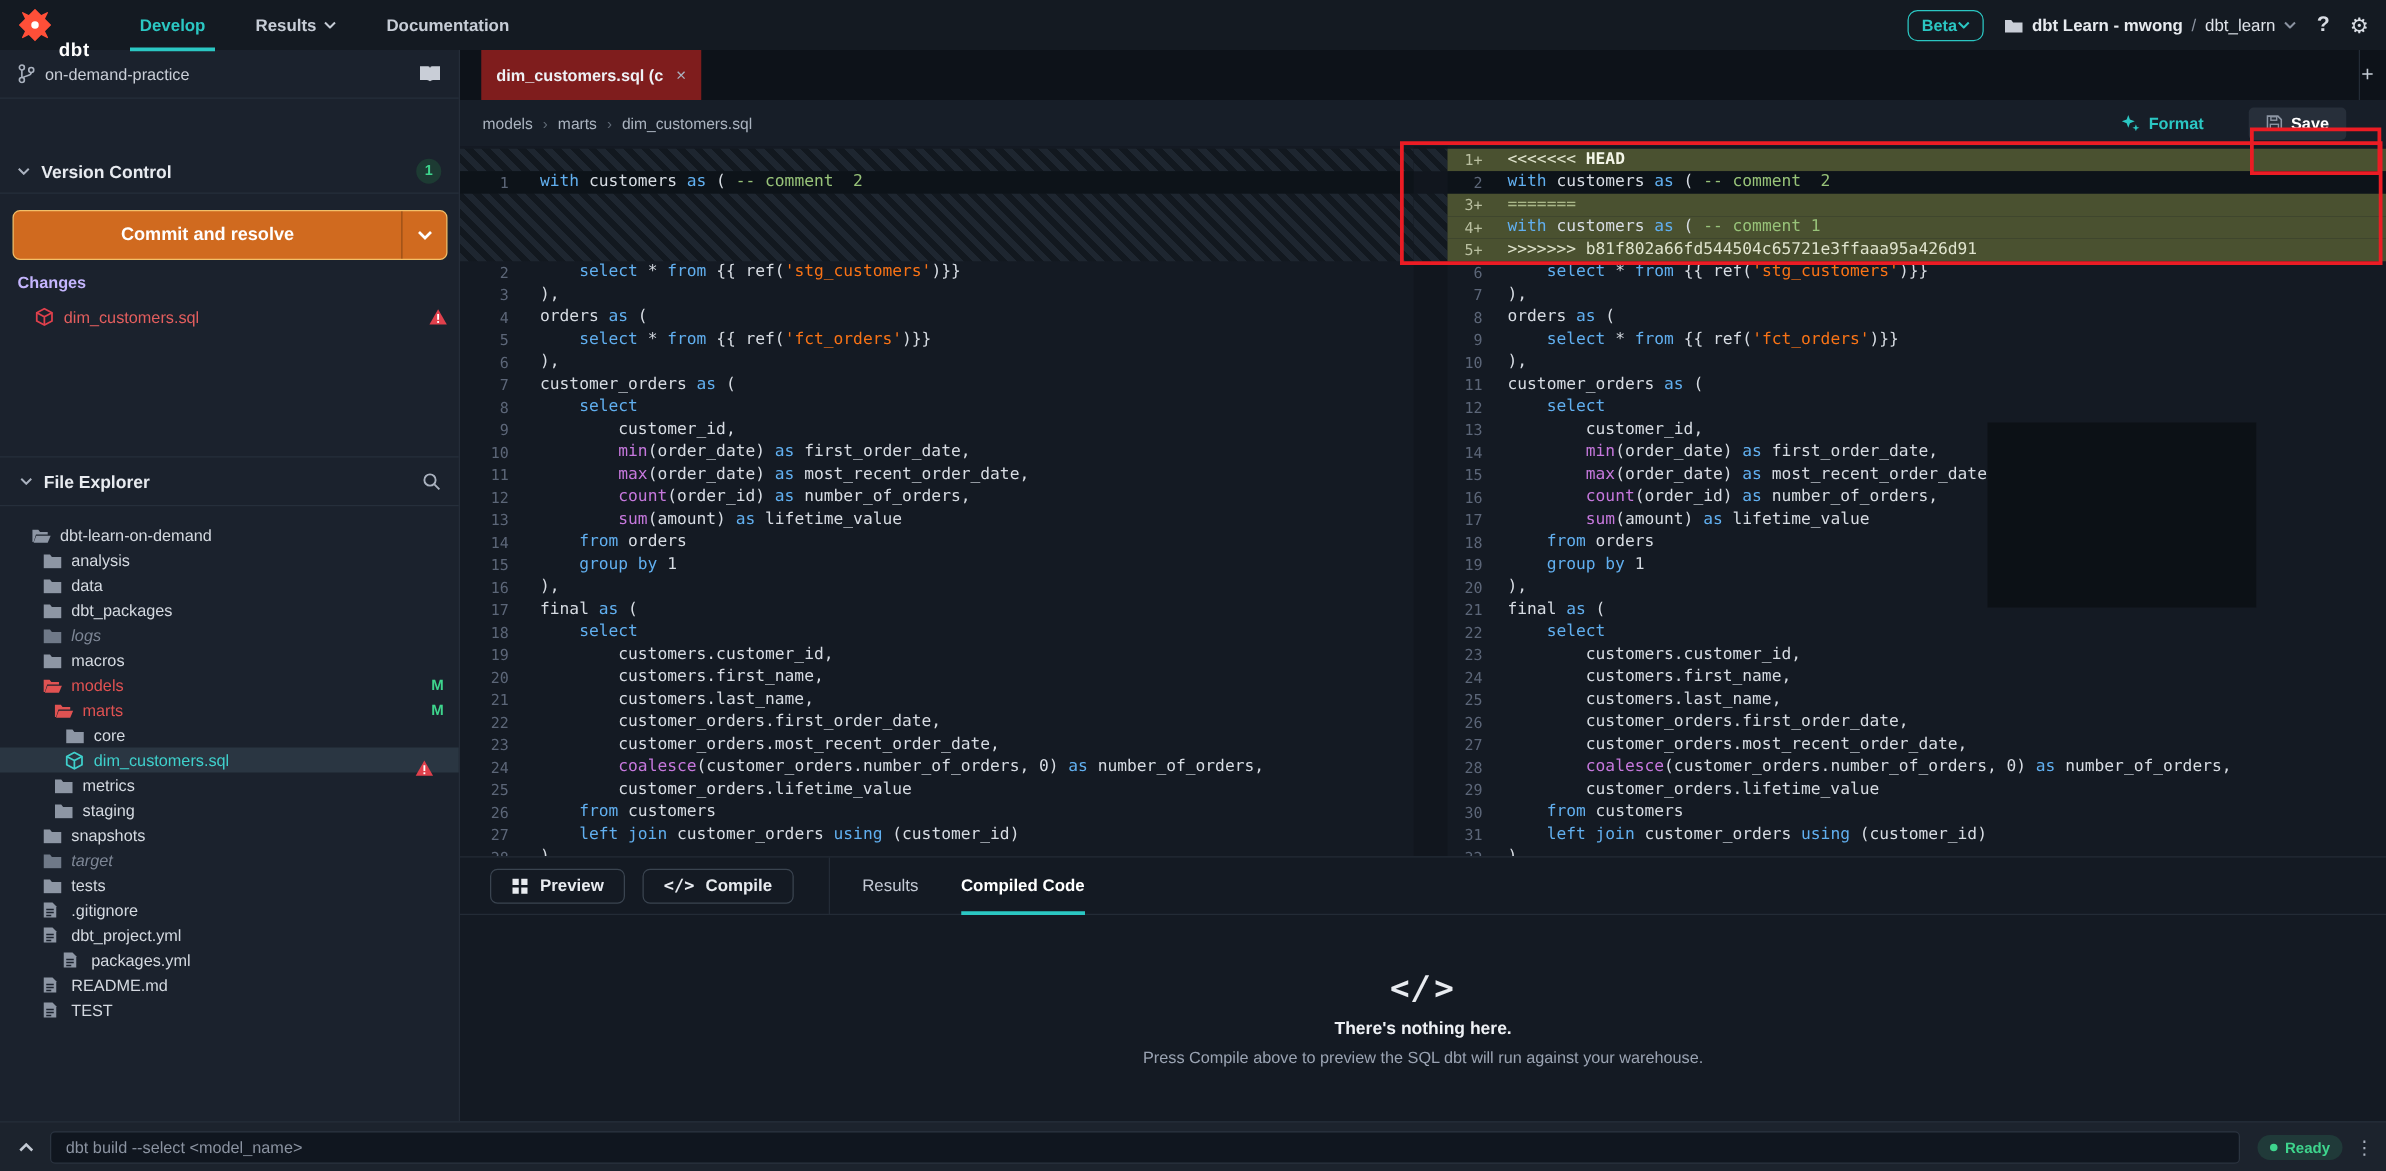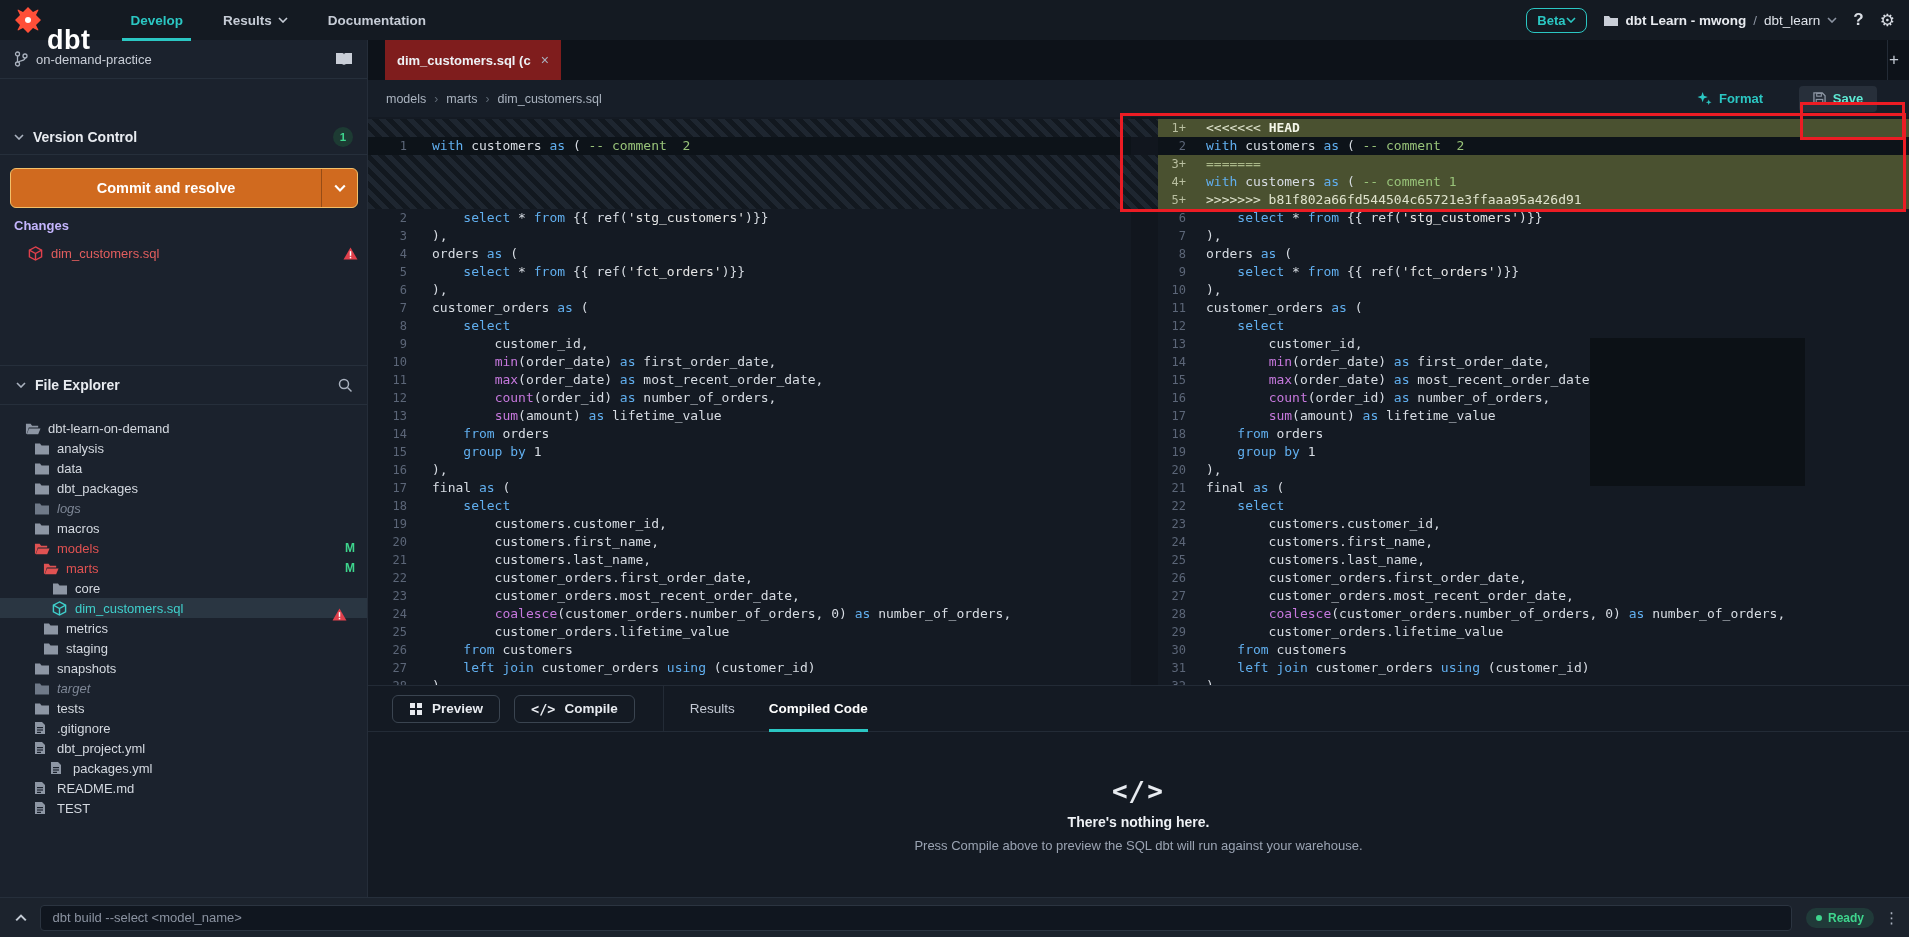--- a/index.html
+++ b/index.html
@@ -5,21 +5,21 @@
   * { margin:0; padding:0; box-sizing:border-box; }
   html,body { background:#0b0f15; }
   body { font-family:"Liberation Sans", sans-serif; }
   .app { position:relative; width:1909px; height:937px; overflow:hidden; background:#141a23; }
 
   
   .topnav { position:absolute; left:0; top:0; width:1909px; height:40px; background:#141a22; display:flex; align-items:center; z-index:5; }
   .logo { display:flex; align-items:center; margin-left:14px; }
   .logo-mark { width:28px; height:28px; position:relative; }
   .logo-mark svg { display:block; }
-  .logo-text { color:#fff; font-weight:bold; font-size:27px; margin-left:5px; letter-spacing:0.5px;margin-top:41px; }
+  .logo-text { color:#fff; font-weight:bold; font-size:15px; margin-left:5px; letter-spacing:0.5px;margin-top:41px; }
   .nav-item { color:#c6ccd6; font-size:13.5px; font-weight:700; margin-left:40px; display:flex; align-items:center; gap:6px; cursor:pointer; }
   .nav-item.active { color:#2bc7c3; position:relative; }
   .nav-item.active::after { content:""; position:absolute; left:-8px; right:-8px; bottom:-13px; height:3px; background:#2bc7c3; }
   .nav-right { margin-left:auto; display:flex; align-items:center; gap:16px; margin-right:14px; }
   .beta-pill { border:1.5px solid #2bc7c3; color:#2bc7c3; border-radius:8px; font-size:13px; font-weight:700; padding:4px 10px; display:flex; align-items:center; gap:0; }
   .proj { display:flex; align-items:center; gap:7px; color:#e7eaef; font-size:13.5px; font-weight:700; }
   .proj .sep { color:#8b93a1; font-weight:400; }
   .proj .env { font-weight:400; color:#dfe3ea; }
   .help-q { color:#d9dde4; font-size:17px; font-weight:bold; }
   .gear { color:#d9dde4; font-size:17px; }
@@ -56,39 +56,39 @@
   .tabbar { position:absolute; left:368px; top:40px; width:1541px; height:40px; background:#0d1219; }
   .tab { position:absolute; left:17px; top:0; width:176px; height:40px; background:#7f1d1d; display:flex; align-items:center; padding:0 12px; gap:10px; cursor:pointer; }
   .tab .tt { color:#eef1f5; font-size:13px; font-weight:700; white-space:nowrap; overflow:hidden; }
   .tab .cl { color:#aab2bf; font-size:14px; }
   .plus-btn { position:absolute; right:5px; top:10px; width:20px; height:20px; color:#c3cad4; font-size:17px; text-align:center; line-height:20px; cursor:pointer; }
   .rail { position:absolute; left:1887px; top:40px; height:857px; border-left:1px solid #232b36; }
   .toolbar { position:absolute; left:368px; top:80px; width:1541px; height:37px; background:#171e28; display:flex; align-items:center; padding:0 18px; }
   .crumbs { display:flex; align-items:center; gap:8px; font-size:12.5px; color:#aab3bf; }
   .crumbs .bsep { color:#5f6975; font-size:12px; }
   .format-btn { margin-left:auto; display:flex; align-items:center; gap:7px; color:#2bc7c3; font-size:13px; font-weight:700; cursor:pointer; margin-right:36px; }
-  .save-btn { width:78px; height:26px; background:#272f3a; border-radius:4px; color:#5eead4; font-size:13px; font-weight:700; display:flex; align-items:center; justify-content:center; gap:7px; cursor:pointer; margin-right:14px; }
+  .save-btn { width:78px; height:26px; background:#272f3a; border-radius:4px; color:#ffffff; font-size:13px; font-weight:700; display:flex; align-items:center; justify-content:center; gap:7px; cursor:pointer; margin-right:14px; }
 
   
   .editor { position:absolute; left:368px; top:117px; width:1541px; height:568px; background:#141a23; overflow:hidden; }
   .pane { position:absolute; top:0; height:568px; padding-top:2px; }
   .pane-left { left:0; width:763px; }
   .merge-gutter { position:absolute; left:763px; top:0; width:27px; height:568px; background:#11161e; }
   .merge-gutter .hband { position:absolute; left:0; width:100%; }
   .pane-right { left:790px; width:751px; }
   .crow { display:flex; height:18px; font-family:"DejaVu Sans Mono", monospace; font-size:13px; line-height:18px; white-space:pre; }
   .crow .gut { flex:none; text-align:right; color:#5c6678; font-size:12px; }
   .pane-left .gut { width:52px; padding-right:13px; }
   .pane-right .gut { width:36px; padding-right:8px; }
   .crow .cd { flex:1; padding-left:12px; overflow:hidden; }
   .crow.dark { background:#0d1319; }
   .crow.conf { background:#4a5130; }
   .crow.conf .gut { color:#b9bfa0; }
   .hatch { background:repeating-linear-gradient(45deg,#1e2630 0 5px,#12181f 5px 10px); }
-  .kw{color:#61afef} .fn{color:#c678dd} .str{color:#e5e5e5} .cm{color:#98c379} .t{color:#d7dce3}
+  .kw{color:#61afef} .fn{color:#c678dd} .str{color:#f97316} .cm{color:#98c379} .t{color:#d7dce3}
   .mk{color:#dfe3cd} .mkb{color:#f4f6e8;font-weight:bold} .mkd{color:#aab889}
 
   
   .annot { position:absolute; border:3px solid #ec1c24; z-index:60; pointer-events:none; }
   .annot-conflict { left:1120px; top:113px; width:786px; height:99px; }
   .annot-save { left:1800px; top:102px; width:105px; height:38px; }
   .redact { position:absolute; left:1590px; top:338px; width:215px; height:148px; background:#0c1116; z-index:40; }
 
   
   .panel-head { position:absolute; left:368px; top:685px; width:1541px; height:47px; background:#141a23; border-top:1px solid #232b36; border-bottom:1px solid #232b36; display:flex; align-items:center; padding:0 24px; }

